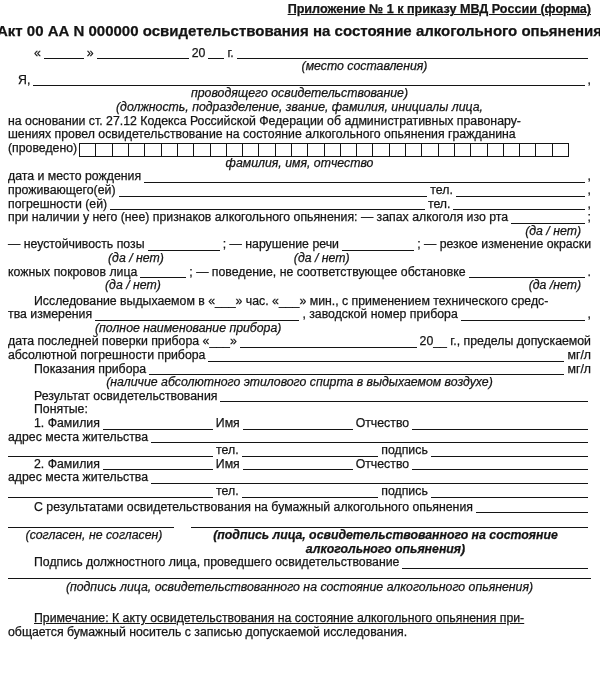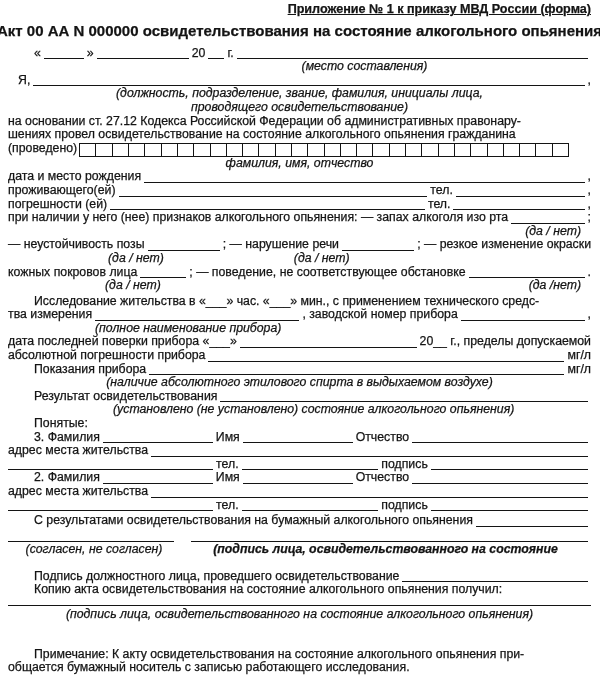--- a/index.html
+++ b/index.html
@@ -26,21 +26,21 @@
   .ctr { justify-content:center; }
   .rgt { justify-content:flex-end; }
   .ind::before { content:""; flex:0 0 26px; }
   .ind-xs::before { content:""; flex:0 0 10px; }
   .hdr { justify-content:flex-end; font-weight:bold; font-size:12.6px; }
   .hdr .t { text-decoration:underline; }
   .ttl { font-weight:bold; font-size:15px; height:15px; margin-top:7px; justify-content:center; }
   .cells { display:flex; flex:1 1 auto; align-self:flex-end; margin:0 0 0 3px; }
   .cell { flex:0 0 auto; width:15.3px; height:12px; border:1px solid #141414; margin-left:-1px; background:#fff; }
   .gap2 { margin-top:2px; } .gap4 { } .gap6 { margin-top:6px; }
-  .gap8 { margin-top:8px; } .gap14 { margin-top:26px; }
+  .gap8 { margin-top:8px; } .gap14 { margin-top:18px;text-decoration:underline; }
   .short { height:9px; }
   .col-l { flex:0 0 172px; text-align:center; white-space:normal; }
   .col-r { flex:1 1 auto; text-align:center; white-space:normal;font-weight:bold; }
   .sp172 { flex:0 0 172px; }
 </style>
 </head>
 <body>
 
 <div class="page">
 
@@ -65,24 +65,24 @@
   <div class="ln it ctr" style="padding-left:130px">
     <span class="t">(место составления)</span>
   </div>
 
   <div class="ln ind-xs">
     <span class="t">Я,</span>
     <span class="bl"></span>
     <span class="t">,</span>
   </div>
   <div class="ln it ctr">
+    <span class="t">проводящего освидетельствование)</span>
+  </div>
+  <div class="ln it ctr">
     <span class="t">(должность, подразделение, звание, фамилия, инициалы лица,</span>
-  </div>
-  <div class="ln it ctr">
-    <span class="t">проводящего освидетельствование)</span>
   </div>
 
   <div class="ln">
     <span class="t">на основании ст. 27.12 Кодекса Российской Федерации об административных правонару-</span>
   </div>
   <div class="ln">
     <span class="t">шениях провел освидетельствование на состояние алкогольного опьянения гражданина</span>
   </div>
 
   <div class="ln" style="height:15px">
@@ -142,21 +142,21 @@
     <span class="t">; — поведение, не соответствующее обстановке</span>
     <span class="bl"></span>
     <span class="t">.</span>
   </div>
   <div class="ln it" style="justify-content:space-between; padding-right:10px">
     <span class="t" style="margin-left:97px">(да / нет)</span>
     <span class="t">(да /нет)</span>
   </div>
 
   <div class="ln ind gap2">
-    <span class="t">Исследование жительства в «___» час. «___» мин., с применением технического средс-</span>
+    <span class="t">Исследование выдыхаемом в «___» час. «___» мин., с применением технического средс-</span>
   </div>
   <div class="ln">
     <span class="t">тва измерения</span>
     <span class="bl" style="flex-grow:1.65"></span>
     <span class="t">, заводской номер прибора</span>
     <span class="bl"></span>
     <span class="t">,</span>
   </div>
   <div class="ln it">
     <span class="t" style="margin-left:87px">(полное наименование прибора)</span>
@@ -179,30 +179,27 @@
     <span class="t">мг/л</span>
   </div>
   <div class="ln it ctr">
     <span class="t">(наличие абсолютного этилового спирта в выдыхаемом воздухе)</span>
   </div>
 
   <div class="ln ind">
     <span class="t">Результат освидетельствования</span>
     <span class="bl"></span>
   </div>
-  <div class="ln it">
-    <span class="t" style="margin-left:105px">(установлено (не установлено) состояние алкогольного опьянения)</span>
-  </div>
 
   <div class="ln ind gap4">
     <span class="t">Понятые:</span>
   </div>
 
   <div class="ln ind">
-    <span class="t">3. Фамилия</span>
+    <span class="t">1. Фамилия</span>
     <span class="bl"></span>
     <span class="t">Имя</span>
     <span class="bl"></span>
     <span class="t">Отчество</span>
     <span class="bl" style="flex-grow:1.6"></span>
   </div>
   <div class="ln">
     <span class="t">адрес места жительства</span>
     <span class="bl"></span>
   </div>
@@ -242,37 +239,35 @@
   <div class="ln short gap6">
     <span class="bl fx" style="flex-basis:166px; margin-left:0"></span>
     <span class="bl" style="margin-left:14px"></span>
   </div>
   <div class="ln it" style="height:auto; align-items:flex-end">
     <span class="col-l">(согласен, не согласен)</span>
     <span class="col-r">(подпись лица, освидетельствованного на состояние</span>
   </div>
   <div class="ln it">
     <span class="sp172 t"> </span>
+    <span class="col-r">алкогольного опьянения)</span>
   </div>
 
   <div class="ln ind gap4">
     <span class="t">Подпись должностного лица, проведшего освидетельствование</span>
     <span class="bl"></span>
   </div>
 
-  <div class="ln ind">
-    <span class="t">Копию акта освидетельствования на состояние алкогольного опьянения получил:</span>
-  </div>
   <div class="ln short">
     <span class="bl" style="margin:0"></span>
   </div>
   <div class="ln it ctr gap2">
     <span class="t">(подпись лица, освидетельствованного на состояние алкогольного опьянения)</span>
   </div>
 
   <div class="ln ind gap14">
     <span class="t">Примечание: К акту освидетельствования на состояние алкогольного опьянения при-</span>
   </div>
   <div class="ln">
-    <span class="t">общается бумажный носитель с записью работающего исследования.</span>
+    <span class="t">общается бумажный носитель с записью допускаемой исследования.</span>
   </div>
 
 </div>
 
 </body></html>

